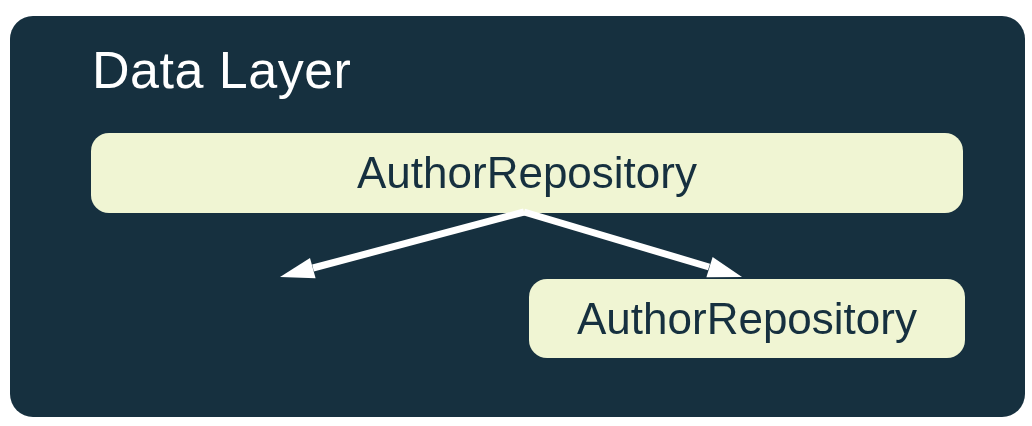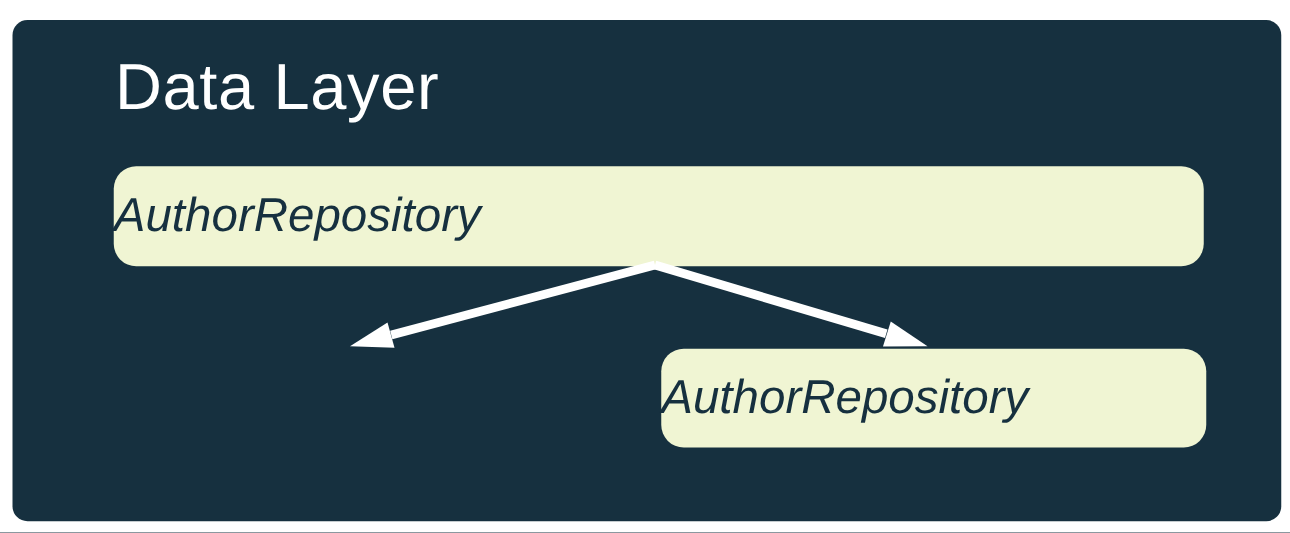--- a/index.html
+++ b/index.html
@@ -20,43 +20,42 @@
     font-family: "Liberation Sans", sans-serif;
     overflow: hidden;
   }
   .container {
     position: absolute;
     left: 10px;
     top: 16px;
     width: 1015px;
     height: 401px;
     background: var(--container-bg);
-    border-radius: 12px;
+    border-radius: 23px;
   }
   .title {
     position: absolute;
     left: 82px;
     top: 28px;
     font-size: 52px;
     line-height: 1;
     color: var(--title-text);
     letter-spacing: 0.5px;
     white-space: nowrap;
   }
   .node {
     position: absolute;
     background: var(--node-bg);
     border-radius: 18px;
     display: flex;
     align-items: center;
-    justify-content: flex-start;
+    justify-content: center;
     color: var(--node-text);
-    font-size: 38px;
+    font-size: 44px;
     white-space: nowrap;
-    font-style: italic;
   }
   .node-repo    { left: 81px;  top: 117px; width: 872px; height: 80px; }
   .node-local   { left: 83px;  top: 263px; width: 374px; height: 79px; }
   .node-network { left: 519px; top: 263px; width: 436px; height: 79px; }
   svg.arrows {
     position: absolute;
     left: 0;
     top: 0;
     width: 1032px;
     height: 426px;

